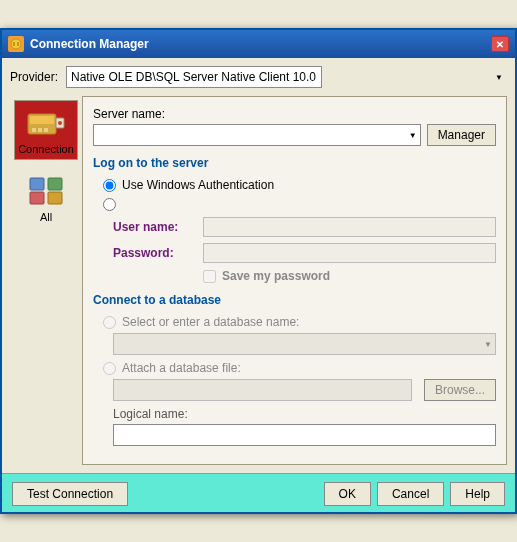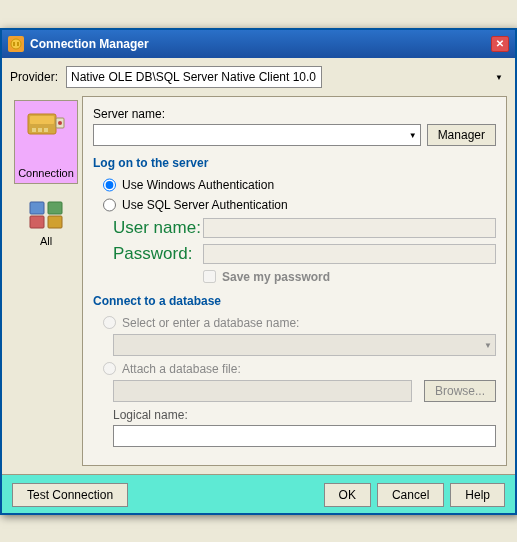--- a/index.html
+++ b/index.html
@@ -105,23 +105,22 @@
     .sidebar-item {
       display: flex;
       flex-direction: column;
       align-items: center;
       cursor: pointer;
       padding: 4px;
       border: 1px solid transparent;
       width: 64px;
     }
     .sidebar-item.active {
-      background: #f0abfc;
+      background: #b91c1c;
       border: 1px solid #a09880;
-      gap: 24px;
     }
     .sidebar-icon {
       width: 40px;
       height: 36px;
       display: flex;
       align-items: center;
       justify-content: center;
     }
     .sidebar-label {
       font-size: 11px;
@@ -175,36 +174,38 @@
       white-space: nowrap;
     }
     .section-header {
       color: #0054a0;
       font-size: 12px;
       font-weight: bold;
       margin-bottom: 8px;
     }
     .radio-row {
       display: flex;
+      align-items: center;
       margin-bottom: 6px;
       padding-left: 10px;
     }
     .radio-row input[type=radio] {
       margin-right: 6px;
     }
     .disabled-field-row {
       display: flex;
       align-items: center;
       margin-bottom: 6px;
       padding-left: 20px;
     }
     .disabled-field-row label {
       width: 90px;
-      color: #15803d;
-      font-size: 17px;
+      color: #701a75;
+      font-size: 12px;
+      font-weight: bold;
     }
     .disabled-input {
       flex: 1;
       height: 20px;
       border: 1px solid #bbb;
       background: #f0ede4;
       font-size: 12px;
     }
     .checkbox-row {
       display: flex;
@@ -385,21 +386,20 @@
         </div>
 
         <div class="section-header">Log on to the server</div>
 
         <div class="radio-row">
           <input type="radio" name="auth" id="auth-windows" checked="" style="">
           <label for="auth-windows">Use Windows Authentication</label>
         </div>
         <div class="radio-row">
           <input type="radio" name="auth" id="auth-sql" style="">
-          <label for="auth-sql">Use SQL Server Authentication</label>
         </div>
 
         <div class="disabled-field-row">
           <label>User name:</label>
           <input type="text" class="disabled-input" disabled="" style="">
         </div>
         <div class="disabled-field-row">
           <label>Password:</label>
           <input type="password" class="disabled-input" disabled="" style="">
         </div>

